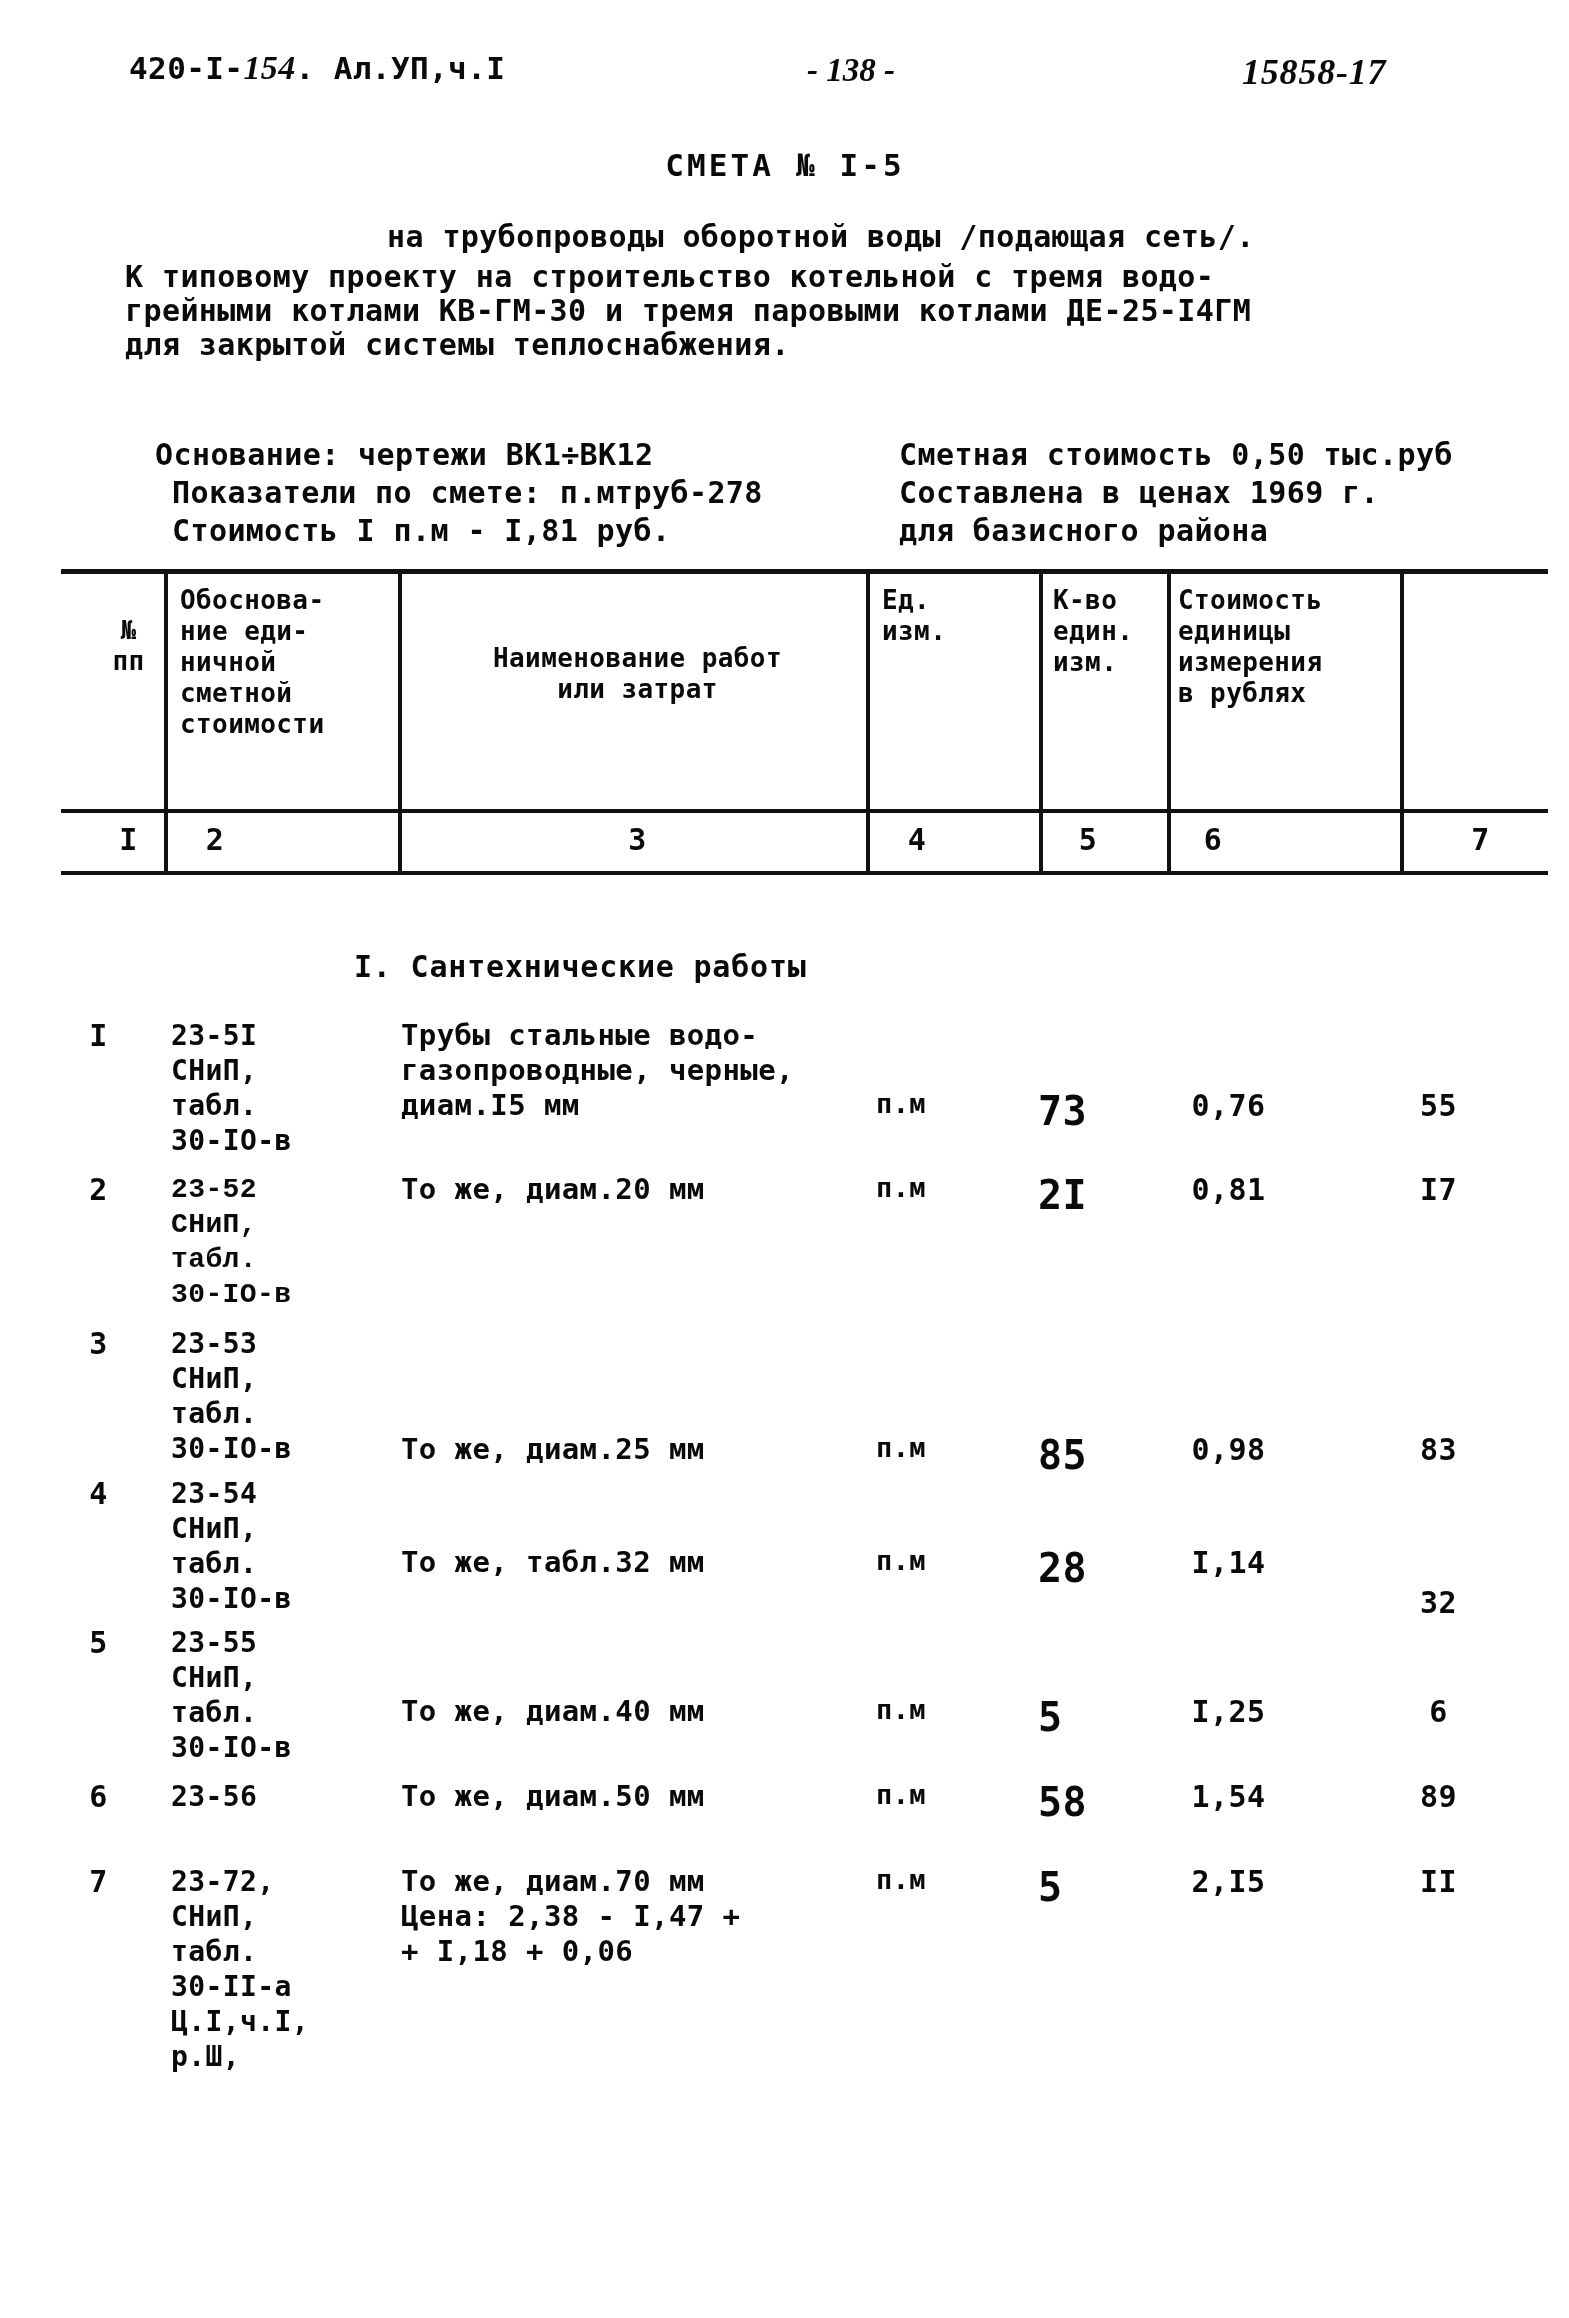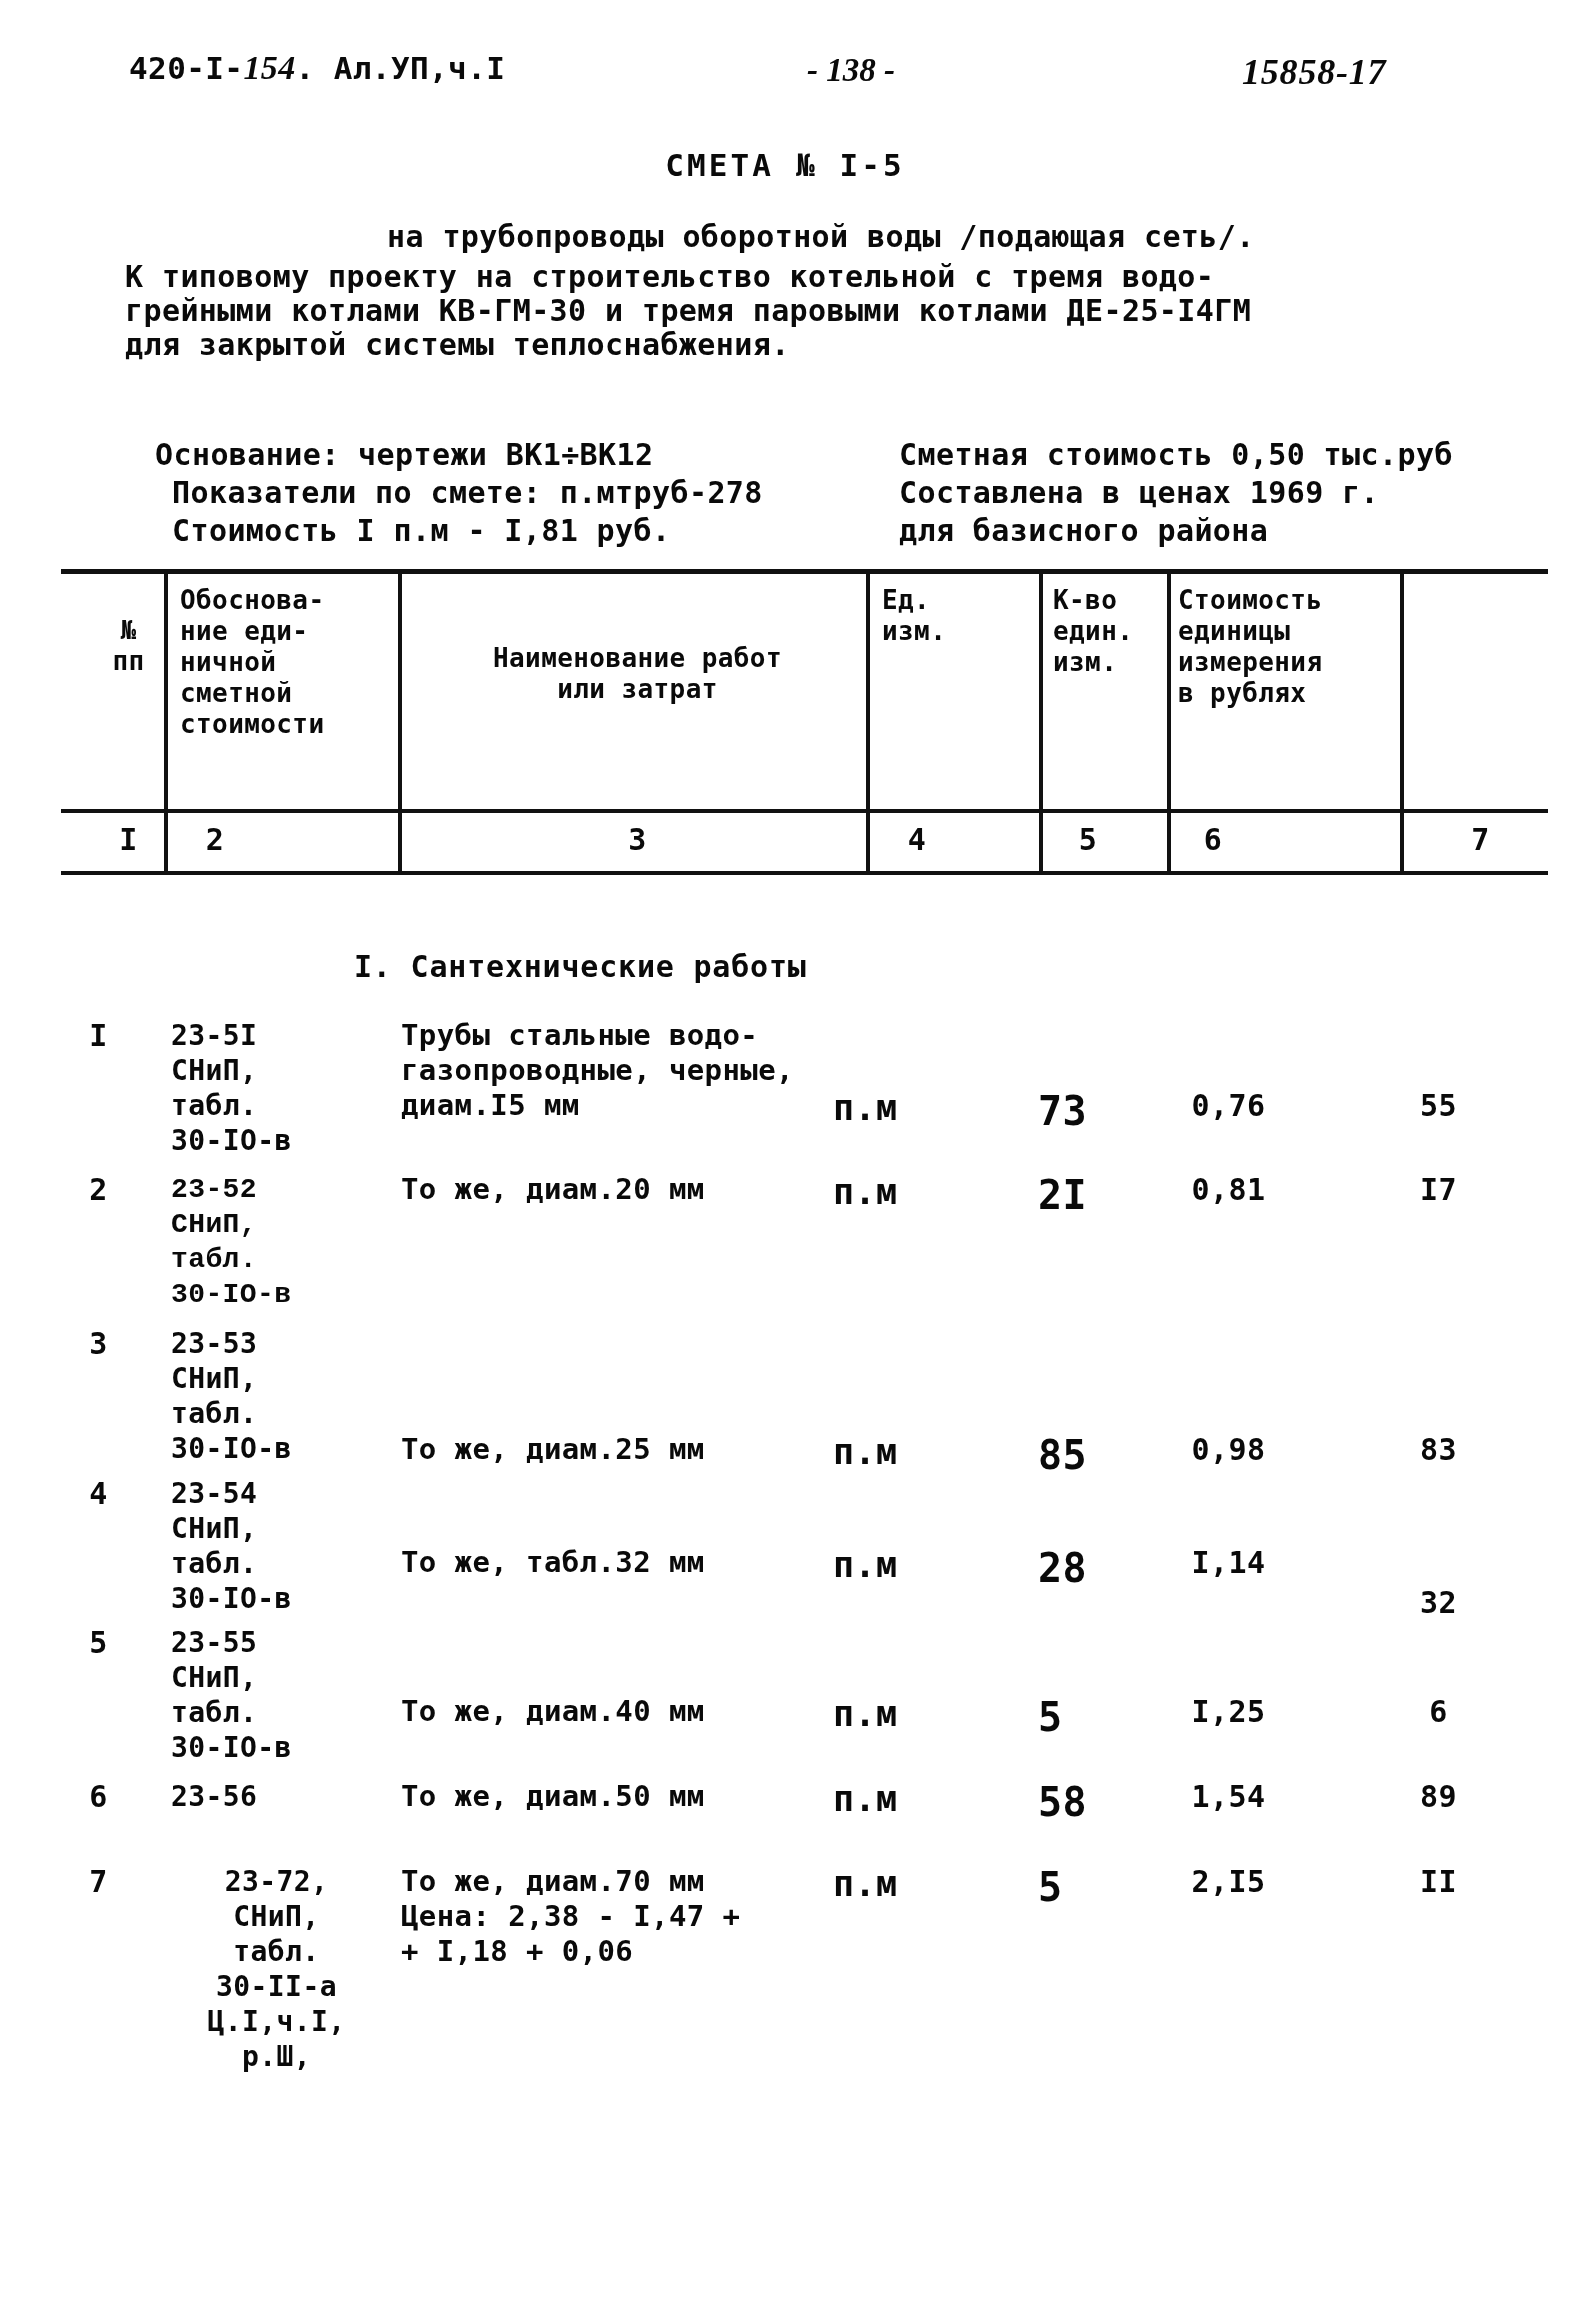--- a/index.html
+++ b/index.html
@@ -216,23 +216,23 @@
   .c-desc {
     position: absolute;
     left: 401px;
     width: 446px;
     font-size: 29px;
     line-height: 35px;
     white-space: pre-line;
   }
   .c-unit {
     position: absolute;
-    left: 833px;
+    left: 876px;
     width: 117px;
-    font-size: 35px;
+    font-size: 27px;
     white-space: nowrap;
   }
   .c-qty {
     position: absolute;
     left: 1038px;
     width: 94px;
     font-size: 40px;
   }
   .c-price {
     position: absolute;
@@ -410,21 +410,21 @@
       <div class="c-basis" style="top:0px;">23-56</div>
       <div class="c-desc" style="top:0px;">То же, диам.50 мм</div>
       <div class="c-unit" style="top:0px;">п.м</div>
       <div class="c-qty" style="top:0px;">58</div>
       <div class="c-price" style="top:0px;">1,54</div>
       <div class="c-total" style="top:0px;">89</div>
     </div>
 
     <div class="row" style="height:235px;">
       <div class="c-num" style="top:0px;">7</div>
-      <div class="c-basis" style="top:0px;text-align:center;">23-72,
+      <div class="c-basis" style="top:0px;">23-72,
 СНиП,
 табл.
 30-II-а
 Ц.I,ч.I,
 р.Ш,</div>
       <div class="c-desc" style="top:0px;">То же, диам.70 мм
 Цена: 2,38 - I,47 +
 + I,18 + 0,06</div>
       <div class="c-unit" style="top:0px;">п.м</div>
       <div class="c-qty" style="top:0px;">5</div>

